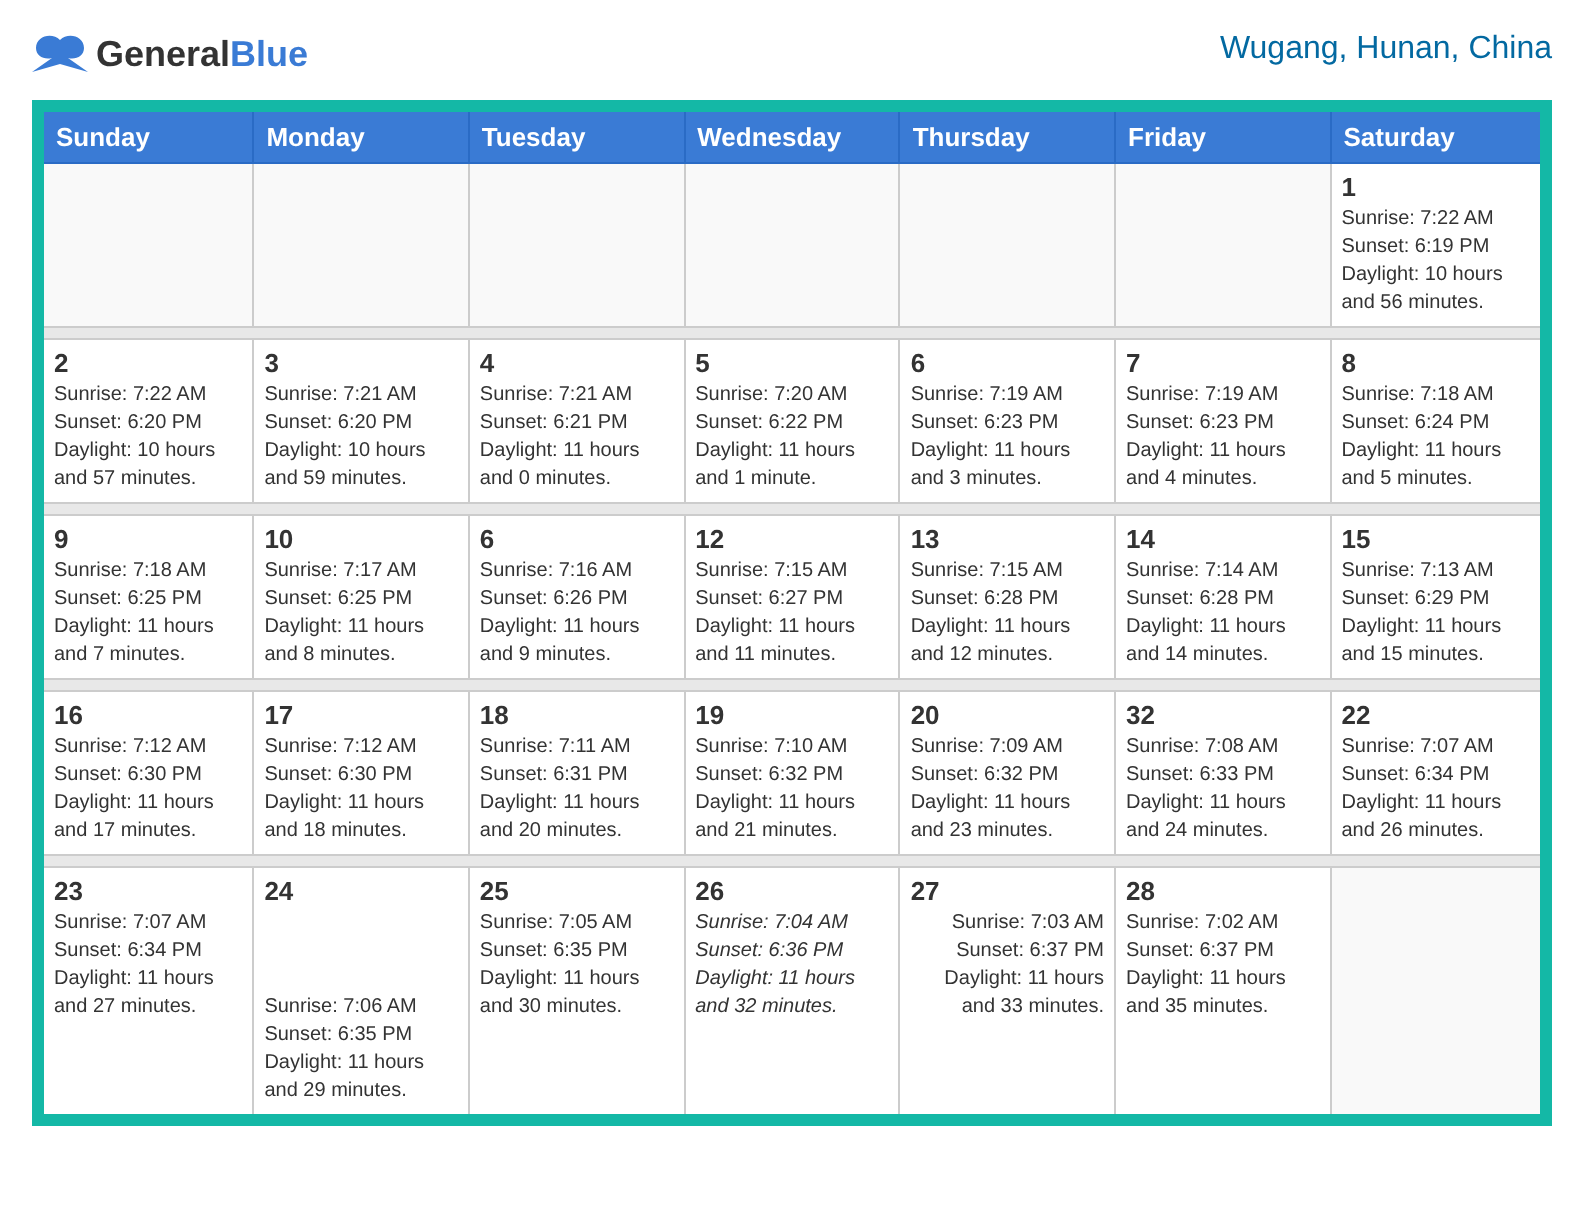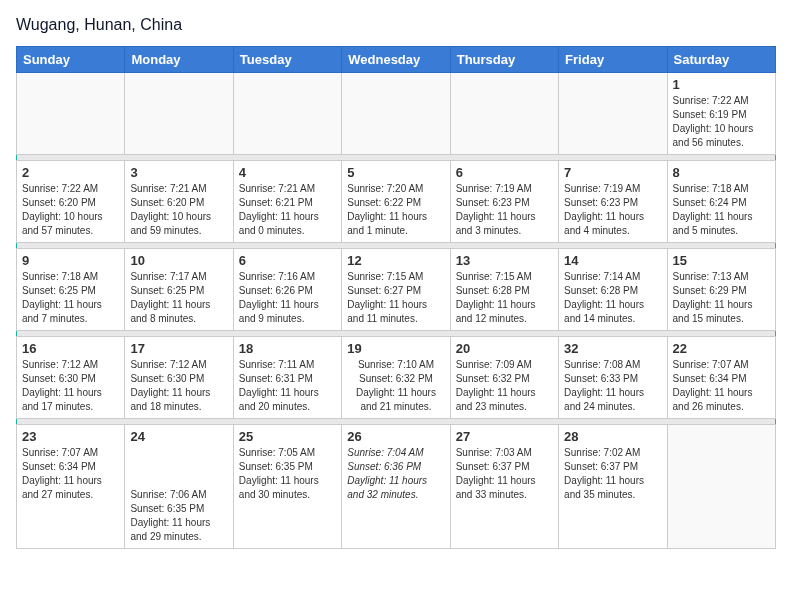--- a/index.html
+++ b/index.html
@@ -29,26 +29,26 @@
       text-align: right;
     }
     .month-title {
       font-size: 36px;
       font-weight: bold;
       color: #333;
       line-height: 1.1;
     }
     .location-title {
       font-size: 16px;
-      color: #0f172a;
+      color: #0369a1;
     }
     .calendar {
       width: 100%;
       border-collapse: collapse;
-      border: 1px solid #14b8a6;
+      border: 6px solid #14b8a6;
     }
     .calendar th {
       background-color: #3a7bd5;
       color: white;
       text-align: left;
       padding: 5px 6px;
       font-size: 13px;
       border: 1px solid #2a6bc5;
     }
     .calendar td {
@@ -80,20 +80,28 @@
       padding: 0;
       background: #e8e8e8;
       border-left: none;
       border-right: none;
     }
   </style>
 </head>
 <body>
 
 <div class="header-area">
+  <div class="logo">
+    <svg class="logo-bird" viewBox="0 0 28 22" xmlns="http://www.w3.org/2000/svg">
+      <path d="M14 4 C18 0, 26 2, 26 8 C26 12, 22 14, 18 13 L28 20 L14 16 L0 20 L10 13 C6 14, 2 12, 2 8 C2 2, 10 0, 14 4Z" fill="#3a7bd5"></path>
+    </svg>
+    <div>
+      <span style="font-size:18px;font-weight:bold;color:#333;">General</span><span style="font-size:18px;font-weight:bold;color:#3a7bd5;">Blue</span>
+    </div>
+  </div>
   <div class="title-area">
     <div class="location-title">Wugang, Hunan, China</div>
   </div>
 </div>
 
 <table class="calendar">
   <thead>
     <tr>
       <th>Sunday</th>
       <th>Monday</th>
@@ -248,21 +256,21 @@
 Daylight: 11 hours and 18 minutes.</div>
         </td>
         <td>
           <span class="day-number">18</span>
           <div class="day-info" style="white-space: pre-line;">Sunrise: 7:11 AM
 Sunset: 6:31 PM
 Daylight: 11 hours and 20 minutes.</div>
         </td>
         <td>
           <span class="day-number">19</span>
-          <div class="day-info" style="white-space: pre-line; text-align: center;">Sunrise: 7:10 AM
+          <div class="day-info" style="white-space: pre-line;">Sunrise: 7:10 AM
 Sunset: 6:32 PM
 Daylight: 11 hours and 21 minutes.</div>
         </td>
         <td>
           <span class="day-number">20</span>
           <div class="day-info" style="white-space: pre-line;">Sunrise: 7:09 AM
 Sunset: 6:32 PM
 Daylight: 11 hours and 23 minutes.</div>
         </td>
         <td>
@@ -307,21 +315,21 @@
 Daylight: 11 hours and 30 minutes.</div>
         </td>
         <td>
           <span class="day-number">26</span>
           <div class="day-info" style="white-space: pre-line; font-style: italic;">Sunrise: 7:04 AM
 Sunset: 6:36 PM
 Daylight: 11 hours and 32 minutes.</div>
         </td>
         <td>
           <span class="day-number">27</span>
-          <div class="day-info" style="white-space: pre-line;">Sunrise: 7:03 AM
+          <div class="day-info" style="white-space: pre-line; text-align: right;">Sunrise: 7:03 AM
 Sunset: 6:37 PM
 Daylight: 11 hours and 33 minutes.</div>
         </td>
         <td>
           <span class="day-number">28</span>
           <div class="day-info" style="white-space: pre-line;">Sunrise: 7:02 AM
 Sunset: 6:37 PM
 Daylight: 11 hours and 35 minutes.</div>
         </td>
         <td class="empty"></td>

